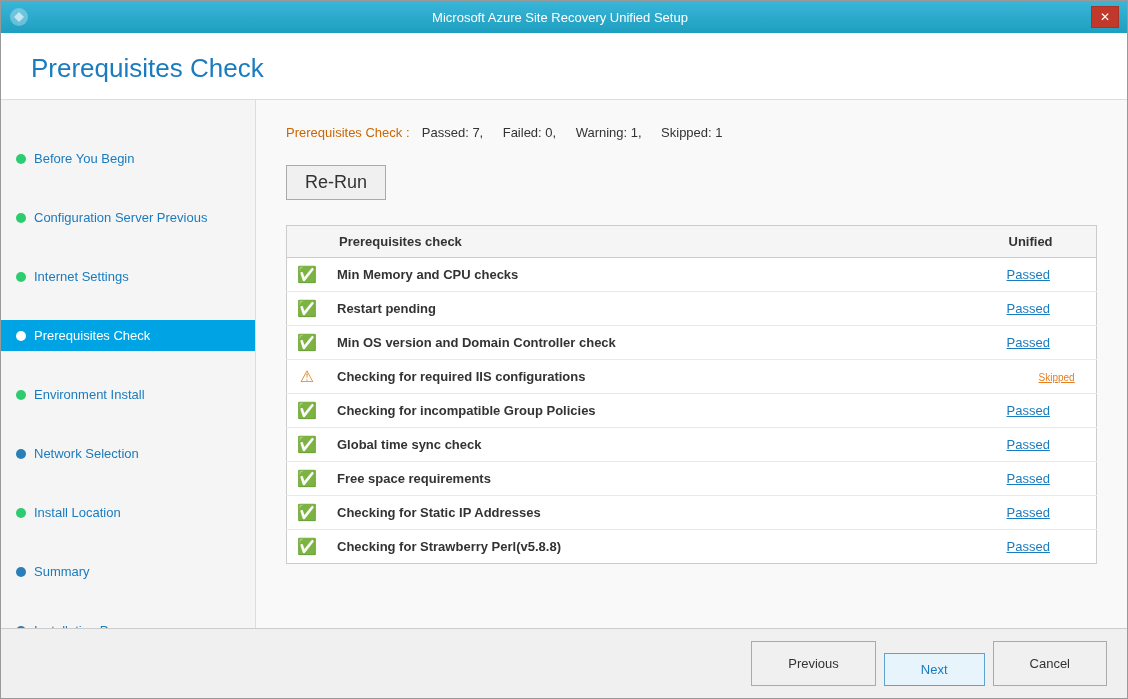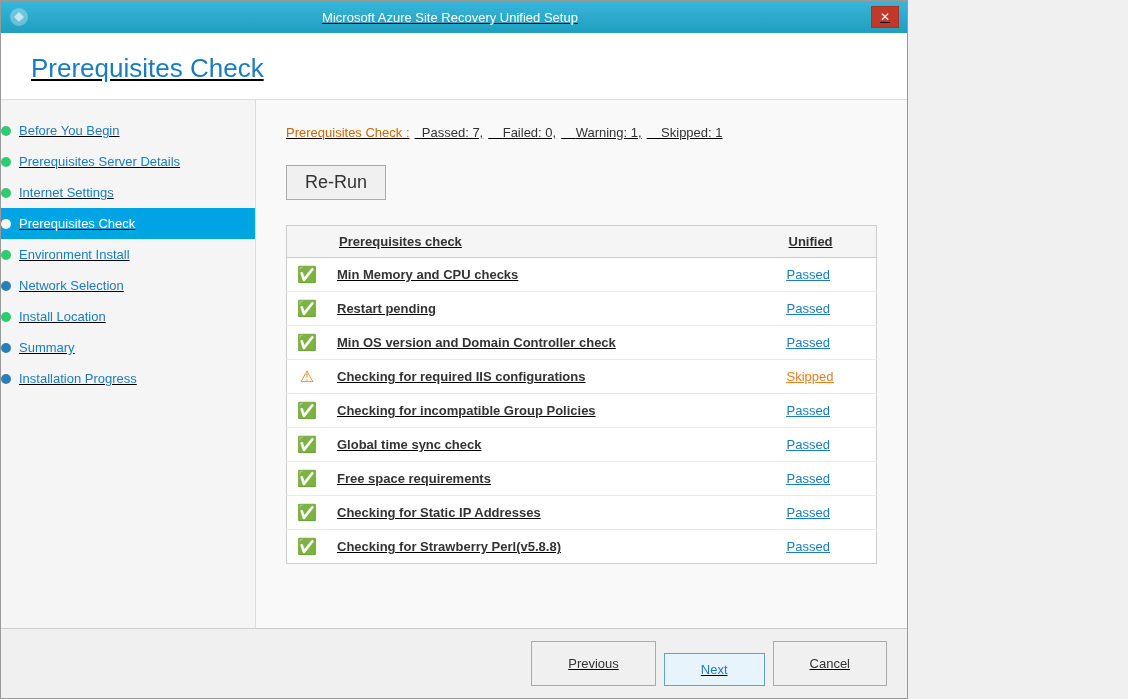--- a/index.html
+++ b/index.html
@@ -5,27 +5,26 @@
     * { box-sizing: border-box; margin: 0; padding: 0; }
     body {
       font-family: 'Segoe UI', Arial, sans-serif;
       font-size: 13px;
       background: #f0f0f0;
       width: 1128px;
       height: 699px;
       overflow: hidden;
     }
     .window {
-      width: 908px;
+      width: 1128px;
       height: 699px;
       display: flex;
       flex-direction: column;
       background: #8b5cf6;
       border: 1px solid #999;
-      text-decoration: underline;
     }
     .title-bar {
       background: linear-gradient(to bottom, #3ab5d8, #1e9fc0);
       height: 32px;
       display: flex;
       align-items: center;
       justify-content: space-between;
       padding: 0 8px;
       flex-shrink: 0;
     }
@@ -75,25 +74,26 @@
     .sidebar {
       width: 255px;
       background: #f5f5f5;
       border-right: 1px solid #ddd;
       padding: 15px 0;
       flex-shrink: 0;
     }
     .sidebar-item {
       display: flex;
       align-items: center;
-      padding: 8px 0;
+      padding: 8px 15px;
       cursor: pointer;
       color: #1a7bbf;
       font-size: 13px;
       gap: 8px;
+      margin-top: 28px;
     }
     .sidebar-item.active {
       background: #00a4e4;
       color: white;
     }
     .sidebar-item.active .dot {
       background: #fff;
     }
     .dot {
       width: 10px;
@@ -160,21 +160,22 @@
     .status-link {
       color: #1a7bbf;
       text-decoration: underline;
       cursor: pointer;
       font-size: 13px;
     }
     .status-link-skip {
       color: #e67e22;
       text-decoration: underline;
       cursor: pointer;
-      font-size: 13px;
+      font-size: 10px;
+      margin-left: 32px;
     }
     .footer {
       background: #f0f0f0;
       border-top: 1px solid #ccc;
       padding: 12px 20px;
       display: flex;
       justify-content: flex-end;
       gap: 8px;
       flex-shrink: 0;
     }
@@ -221,21 +222,21 @@
 
   <div class="content-area">
 
     <div class="sidebar">
       <div class="sidebar-item">
         <span class="dot dot-green"></span>
         <span class="sidebar-item-label">Before You Begin</span>
       </div>
       <div class="sidebar-item">
         <span class="dot dot-green"></span>
-        <span class="sidebar-item-label">Prerequisites Server Details</span>
+        <span class="sidebar-item-label">Configuration Server Previous</span>
       </div>
       <div class="sidebar-item">
         <span class="dot dot-green"></span>
         <span class="sidebar-item-label">Internet Settings</span>
       </div>
       <div class="sidebar-item active">
         <span class="dot dot-white"></span>
         <span class="sidebar-item-label">Prerequisites Check</span>
       </div>
       <div class="sidebar-item">

